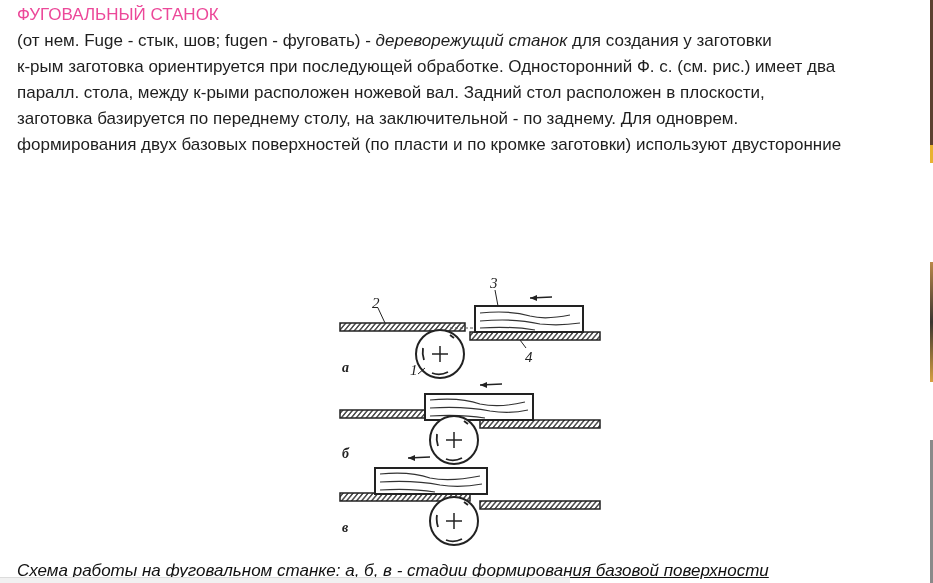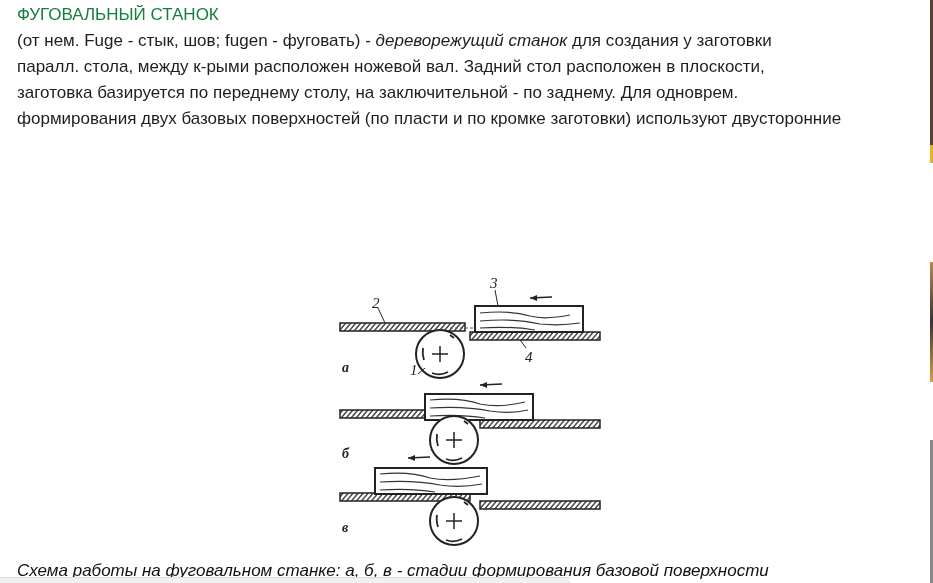--- a/index.html
+++ b/index.html
@@ -4,54 +4,55 @@
 <style>
   html, body { margin:0; padding:0; }
   body {
     width:933px; height:583px; overflow:hidden; position:relative;
     background:#ffffff;
     font-family:"Liberation Sans", sans-serif;
     color:#1a1a1a;
   }
   .title {
     position:absolute; left:17px; top:4px;
-    font-size:17px; color:#15803d; letter-spacing:0px;
+    font-size:17px; color:#ec4899; letter-spacing:0px;
     line-height:22px; white-space:nowrap;
   }
   .para {
     position:absolute; left:17px; top:28px; width:900px;
     font-size:17px; line-height:26px; color:#1e1e1e;
   }
   .para .line { display:block; white-space:nowrap; }
   .para i { font-style:italic; }
   .figure { position:absolute; left:330px; top:268px; width:280px; height:290px; }
   .caption {
     position:absolute; left:17px; top:560px;
     font-size:17px; font-style:italic; color:#111;
-    white-space:nowrap; line-height:22px;
+    white-space:nowrap; line-height:22px;text-decoration:underline;
   }
   .bottom-bar {
     position:absolute; left:0; top:577px; width:570px; height:6px;
     background:#f1f1f1; border-top:1px solid #dcdcdc;
   }
   .side-strip { position:absolute; left:930px; top:0; width:3px; height:583px; }
   .side-strip .s1 { position:absolute; top:0; height:145px; width:3px; background:#5c4130; }
   .side-strip .s2 { position:absolute; top:145px; height:18px; width:3px; background:#e8b230; }
   .side-strip .s3 { position:absolute; top:262px; height:120px; width:3px; background:linear-gradient(#b9884a,#3a3530,#d6a040); }
   .side-strip .s4 { position:absolute; top:440px; height:143px; width:3px; background:#8a8a8a; }
   .label-letter { font-family:"Liberation Serif", serif; font-style:italic; font-weight:bold; font-size:14px; fill:#222; }
   .label-num { font-family:"Liberation Serif", serif; font-style:italic; font-size:15px; fill:#222; }
 </style>
 </head>
 <body>
 
 <div class="title">ФУГОВАЛЬНЫЙ СТАНОК</div>
 
 <div class="para">
   <span class="line"><span>(от нем. Fuge - стык, шов; fugen - фуговать) - </span><i>дереворежущий станок</i><span> для создания у заготовки</span></span>
+  <span class="line">к-рым заготовка ориентируется при последующей обработке. Односторонний Ф. с. (см. рис.) имеет два</span>
   <span class="line">паралл. стола, между к-рыми расположен ножевой вал. Задний стол расположен в плоскости,</span>
   <span class="line">заготовка базируется по переднему столу, на заключительной - по заднему. Для одноврем.</span>
   <span class="line">формирования двух базовых поверхностей (по пласти и по кромке заготовки) используют двусторонние</span>
 </div>
 
 <div class="figure">
   <svg width="280" height="290" viewBox="0 0 280 290" xmlns="http://www.w3.org/2000/svg">
     <defs>
       <pattern id="hatch" width="5" height="6" patternUnits="userSpaceOnUse" patternTransform="skewX(-40)">
         <rect width="5" height="6" fill="#fff"></rect>

